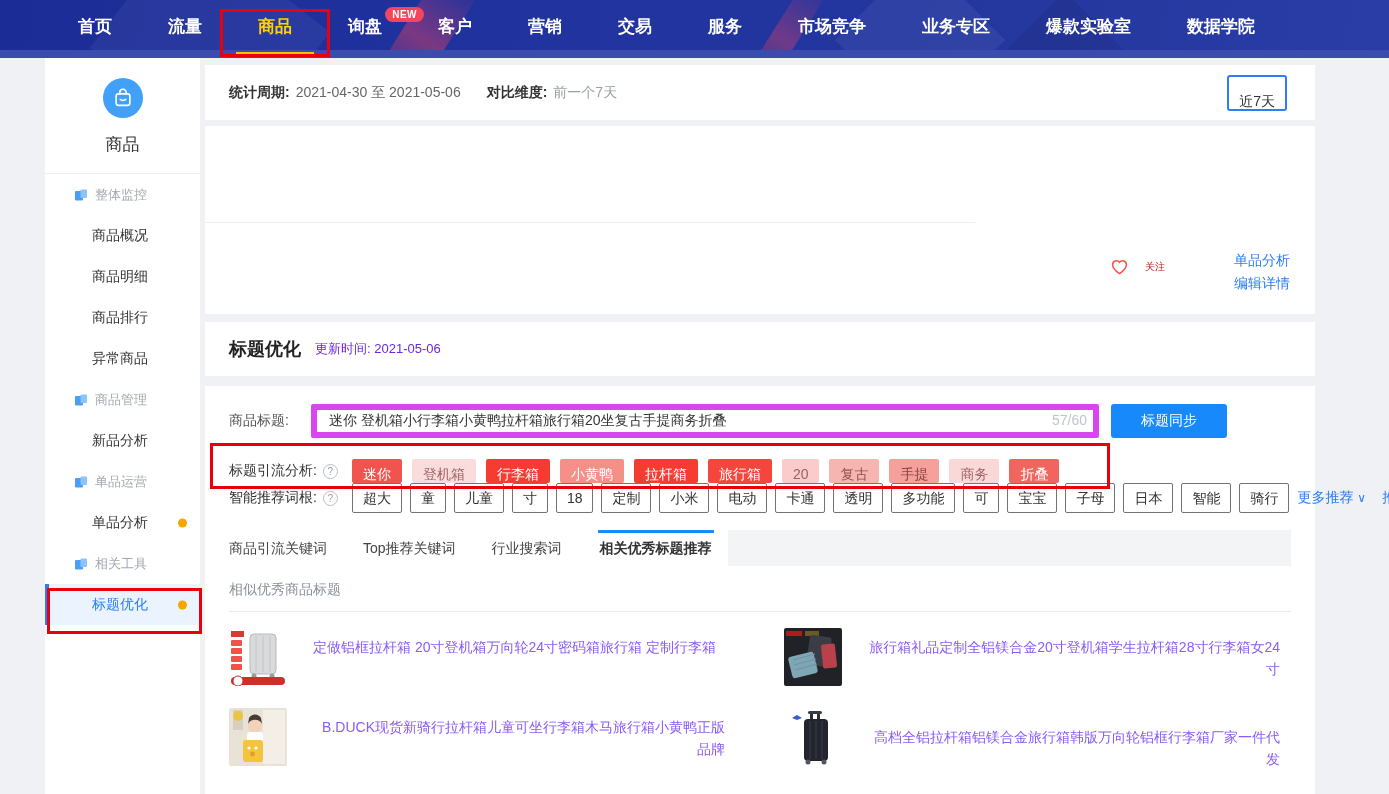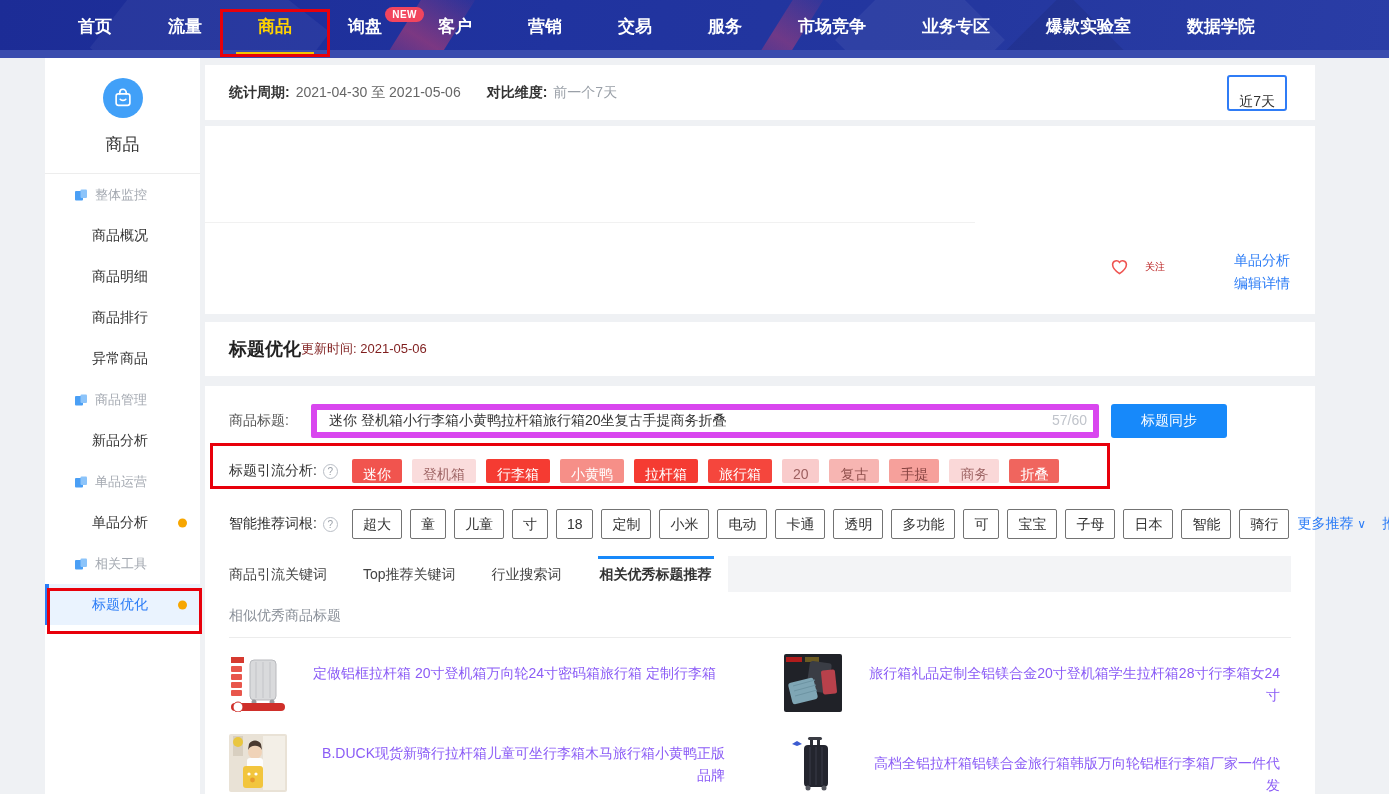--- a/index.html
+++ b/index.html
@@ -53,41 +53,41 @@
     border-radius:3px; cursor:pointer; font-family:inherit; }
 
   .card-product { top:126px; height:188px; }
   .inner-divider { position:absolute; left:0; top:96px; width:770px; border-top:1px solid #f1f1f1; }
   .follow { position:absolute; right:150px; top:131px; display:flex; align-items:center; gap:15px; font-size:10px; color:#b91c1c; cursor:pointer; }
   .quick-links { position:absolute; right:25px; top:123px; display:flex; flex-direction:column; font-size:14px; color:#2b7cf6; line-height:23px; text-align:left; }
   .quick-links span { cursor:pointer; }
 
   .card-toolhead { top:322px; height:54px; display:flex; align-items:center; padding-left:24px; }
   .tool-title { font-size:18px; font-weight:bold; color:#222; }
-  .tool-update { font-size:13px; color:#7f1d1d; }
+  .tool-update { font-size:13px; color:#6d28d9; margin-left:14px; }
 
   .card-tool { top:386px; height:408px; padding:18px 24px 0 24px; }
   .row { display:flex; align-items:center; }
   .title-row { height:34px; }
   .field-label { font-size:14px; color:#555; width:82px; flex:none; }
   .title-input-wrap { position:relative; width:788px; height:34px; }
   .title-input { width:100%; height:34px; border:6px solid #d946ef; border-radius:2px; padding:0 64px 0 12px;
     font-size:14px; color:#333; font-family:inherit; outline:none; }
   .char-counter { position:absolute; right:12px; top:8px; font-size:14px; color:#c0c4cb; }
   .sync-btn { margin-left:12px; width:116px; height:34px; background:#1789fa; color:#fff; border:none; border-radius:3px;
     font-size:14px; cursor:pointer; font-family:inherit; }
 
   .analysis-row { margin-top:18px; height:30px; }
   .inline-label { font-size:14px; color:#333; margin-right:6px; white-space:nowrap; }
   .qmark { display:inline-flex; width:15px; height:15px; border:1px solid #b9bec6; border-radius:50%; color:#9aa0a8;
     font-size:10px; align-items:center; justify-content:center; margin-right:14px; flex:none; }
   .tag { height:24px; line-height:30px; padding:0 11px; border-radius:2px; font-size:14px; margin-right:10px; white-space:nowrap; }
   .tool-annotation { position:absolute; left:5px; top:57px; width:900px; height:46px; border:3px solid #e8000b; pointer-events:none; }
 
-  .roots-row { margin-top:26px; height:24px; }
+  .roots-row { height:24px; }
   .root-tag { height:30px; line-height:28px; padding:0 10px; background:#fff; border:1px solid #737373; border-radius:2px;
     font-size:14px; color:#333; margin-right:8px; cursor:pointer; white-space:nowrap; }
   .root-links { margin-left:auto; margin-right:100px; display:flex; gap:16px; font-size:14px; color:#2b7cf6; white-space:nowrap; }
   .root-links span { cursor:pointer; }
   .chev { font-size:12px; }
 
   .tabs-row { margin-top:20px; height:36px; display:flex; align-items:stretch; }
   .tab { font-size:14px; color:#444; line-height:36px; margin-right:36px; cursor:pointer; white-space:nowrap; }
   .tab.active { border-top:3px solid #1789fa; line-height:31px; margin-right:0; padding:0 2px; font-weight:bold; color:#333; }
   .tab-filler { flex:1; background:#f3f4f6; margin-left:14px; }

